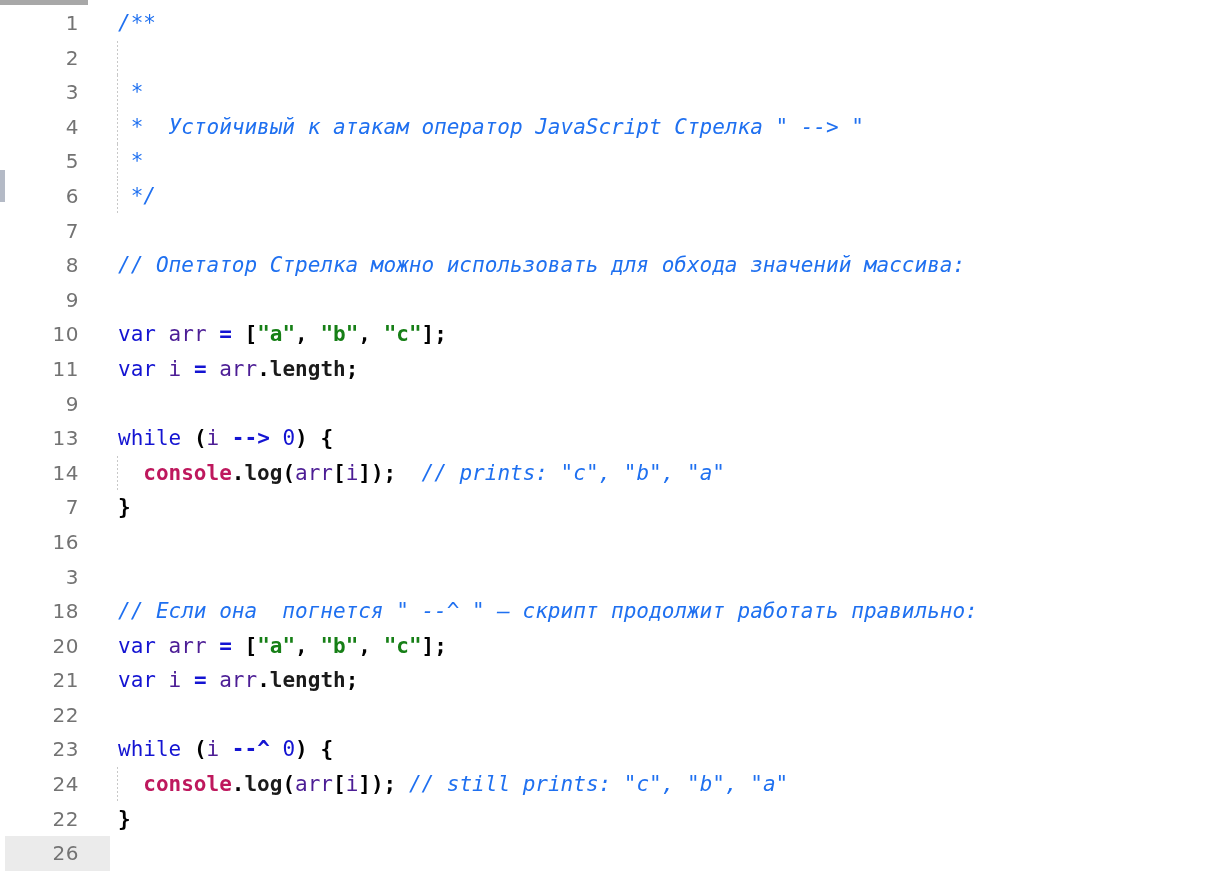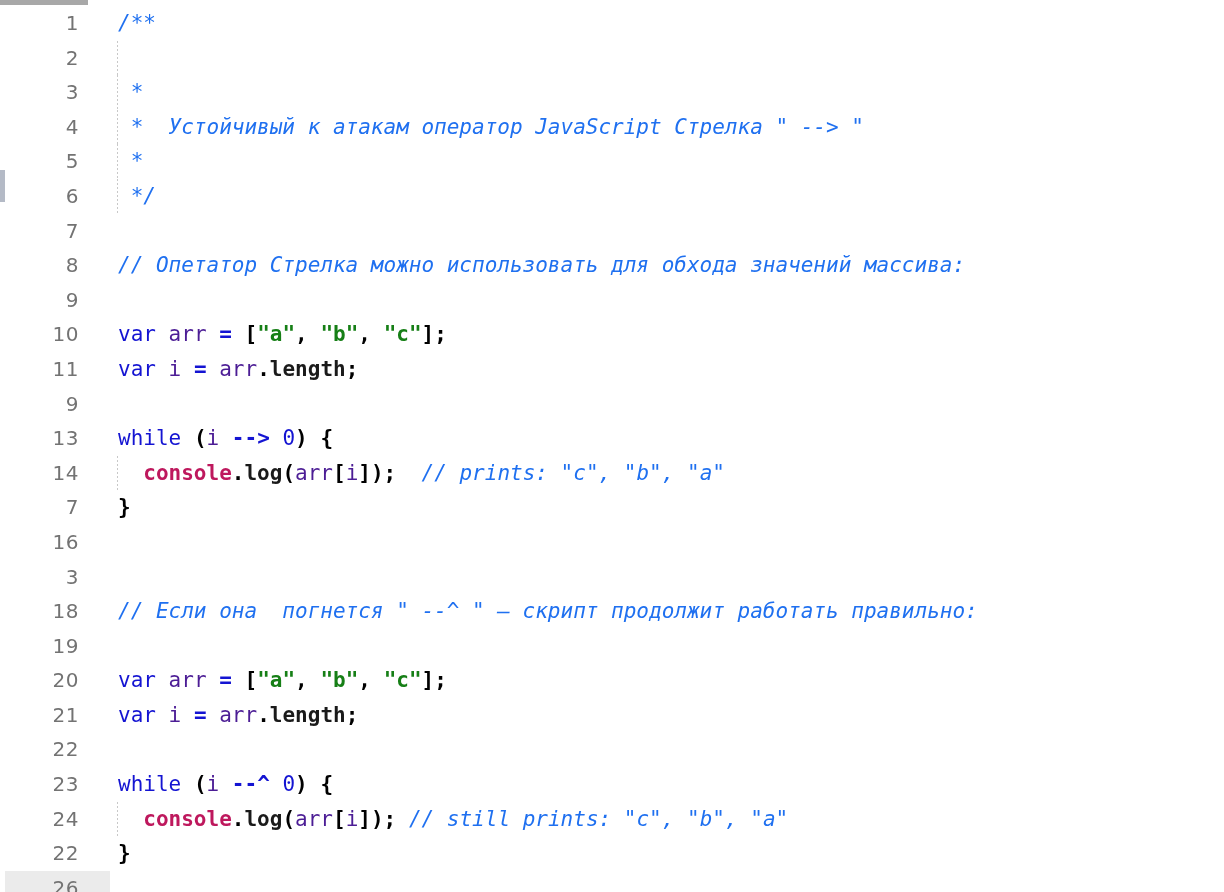--- a/index.html
+++ b/index.html
@@ -141,21 +141,20 @@
       <div class="row"><div class="gutter">9</div><div class="content"></div></div>
       <div class="row"><div class="gutter">10</div><div class="content"><span class="tok-kw">var</span><span class="tok-plain"> </span><span class="tok-ident">arr</span><span class="tok-plain"> </span><span class="tok-op">=</span><span class="tok-plain"> </span><span class="tok-punc">[</span><span class="tok-str">"a"</span><span class="tok-punc">, </span><span class="tok-str">"b"</span><span class="tok-punc">, </span><span class="tok-str">"c"</span><span class="tok-punc">];</span></div></div>
       <div class="row"><div class="gutter">11</div><div class="content"><span class="tok-kw">var</span><span class="tok-plain"> </span><span class="tok-ident">i</span><span class="tok-plain"> </span><span class="tok-op">=</span><span class="tok-plain"> </span><span class="tok-ident">arr</span><span class="tok-punc">.</span><span class="tok-prop">length</span><span class="tok-punc">;</span></div></div>
       <div class="row"><div class="gutter">9</div><div class="content"></div></div>
       <div class="row"><div class="gutter">13</div><div class="content"><span class="tok-kw">while</span><span class="tok-plain"> </span><span class="tok-punc">(</span><span class="tok-ident">i</span><span class="tok-plain"> </span><span class="tok-op">--&gt;</span><span class="tok-plain"> </span><span class="tok-num">0</span><span class="tok-punc">) {</span></div></div>
       <div class="row guide"><div class="gutter">14</div><div class="content"><span class="tok-plain">  </span><span class="tok-global">console</span><span class="tok-punc">.</span><span class="tok-prop">log</span><span class="tok-punc">(</span><span class="tok-ident">arr</span><span class="tok-punc">[</span><span class="tok-ident">i</span><span class="tok-punc">]);</span><span class="tok-plain">  </span><span class="tok-comment">// prints: "c", "b", "a"</span></div></div>
       <div class="row"><div class="gutter">7</div><div class="content"><span class="tok-punc">}</span></div></div>
       <div class="row"><div class="gutter">16</div><div class="content"></div></div>
       <div class="row"><div class="gutter">3</div></div>
       <div class="row"><div class="gutter">18</div><div class="content"><span class="tok-comment">// Если она  погнется " --^ " — скрипт продолжит работать правильно:</span></div></div>
-      <div class="row"><div class="gutter">19</div><div class="content"></div></div>
       <div class="row"><div class="gutter">20</div><div class="content"><span class="tok-kw">var</span><span class="tok-plain"> </span><span class="tok-ident">arr</span><span class="tok-plain"> </span><span class="tok-op">=</span><span class="tok-plain"> </span><span class="tok-punc">[</span><span class="tok-str">"a"</span><span class="tok-punc">, </span><span class="tok-str">"b"</span><span class="tok-punc">, </span><span class="tok-str">"c"</span><span class="tok-punc">];</span></div></div>
       <div class="row"><div class="gutter">21</div><div class="content"><span class="tok-kw">var</span><span class="tok-plain"> </span><span class="tok-ident">i</span><span class="tok-plain"> </span><span class="tok-op">=</span><span class="tok-plain"> </span><span class="tok-ident">arr</span><span class="tok-punc">.</span><span class="tok-prop">length</span><span class="tok-punc">;</span></div></div>
       <div class="row"><div class="gutter">22</div><div class="content"></div></div>
       <div class="row"><div class="gutter">23</div><div class="content"><span class="tok-kw">while</span><span class="tok-plain"> </span><span class="tok-punc">(</span><span class="tok-ident">i</span><span class="tok-plain"> </span><span class="tok-op">--^</span><span class="tok-plain"> </span><span class="tok-num">0</span><span class="tok-punc">) {</span></div></div>
       <div class="row guide"><div class="gutter">24</div><div class="content"><span class="tok-plain">  </span><span class="tok-global">console</span><span class="tok-punc">.</span><span class="tok-prop">log</span><span class="tok-punc">(</span><span class="tok-ident">arr</span><span class="tok-punc">[</span><span class="tok-ident">i</span><span class="tok-punc">]);</span><span class="tok-plain"> </span><span class="tok-comment">// still prints: "c", "b", "a"</span></div></div>
       <div class="row"><div class="gutter">22</div><div class="content"><span class="tok-punc">}</span></div></div>
       <div class="row active"><div class="gutter">26</div><div class="content"></div></div>
     </div>
 
 </div>

